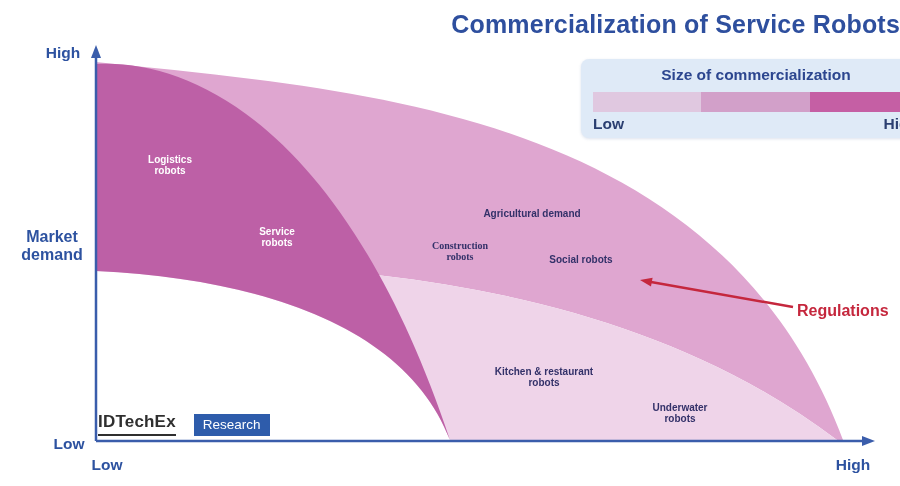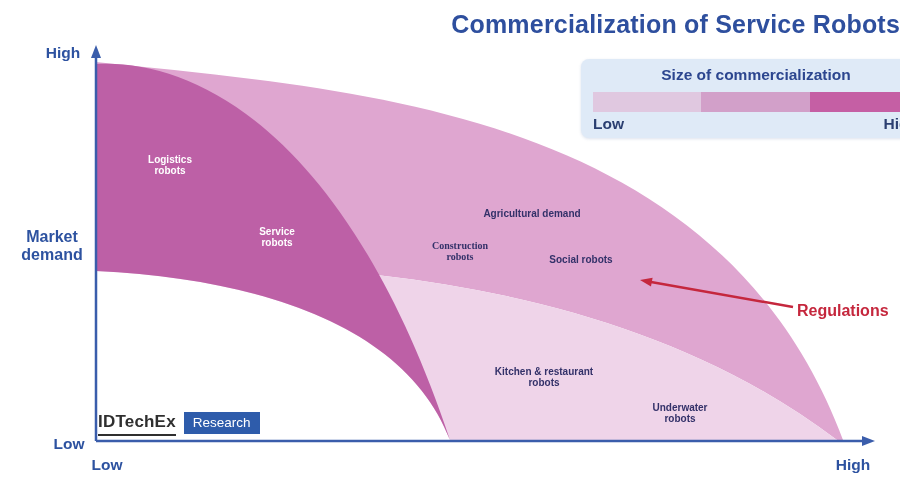--- a/index.html
+++ b/index.html
@@ -51,27 +51,27 @@
   }
   .legend-bar .seg { flex:1; }
   .seg-low  { background:var(--legend-seg-low); }
   .seg-mid  { background:var(--legend-seg-mid); }
   .seg-high { background:var(--legend-seg-high); }
   .legend-minmax {
     position:absolute; left:12px; right:13px; top:56px; display:flex;
     justify-content:space-between; font-size:15.5px; font-weight:600;
     color:var(--legend-text);
   }
-  .logo { position:absolute; left:98px; top:412px; display:flex; align-items:flex-start; }
+  .logo { position:absolute; left:98px; top:412px; display:flex; align-items:flex-end; }
   .logo-name {
     font-size:17px; font-weight:600; color:#2f2f2f;
     border-bottom:2px solid #2f2f2f; padding-bottom:2px; letter-spacing:.2px;
   }
   .logo-tag {
-    margin-left:8px; background:var(--logo-box); color:#fff; font-size:13.5px;
+    margin-left:18px; background:var(--logo-box); color:#fff; font-size:13.5px;
     padding:3px 9px 4px;
   }
 </style>
 </head>
 <body>
 
 <div class="stage">
 
   <div class="chart-title">Commercialization of Service Robots</div>
 

